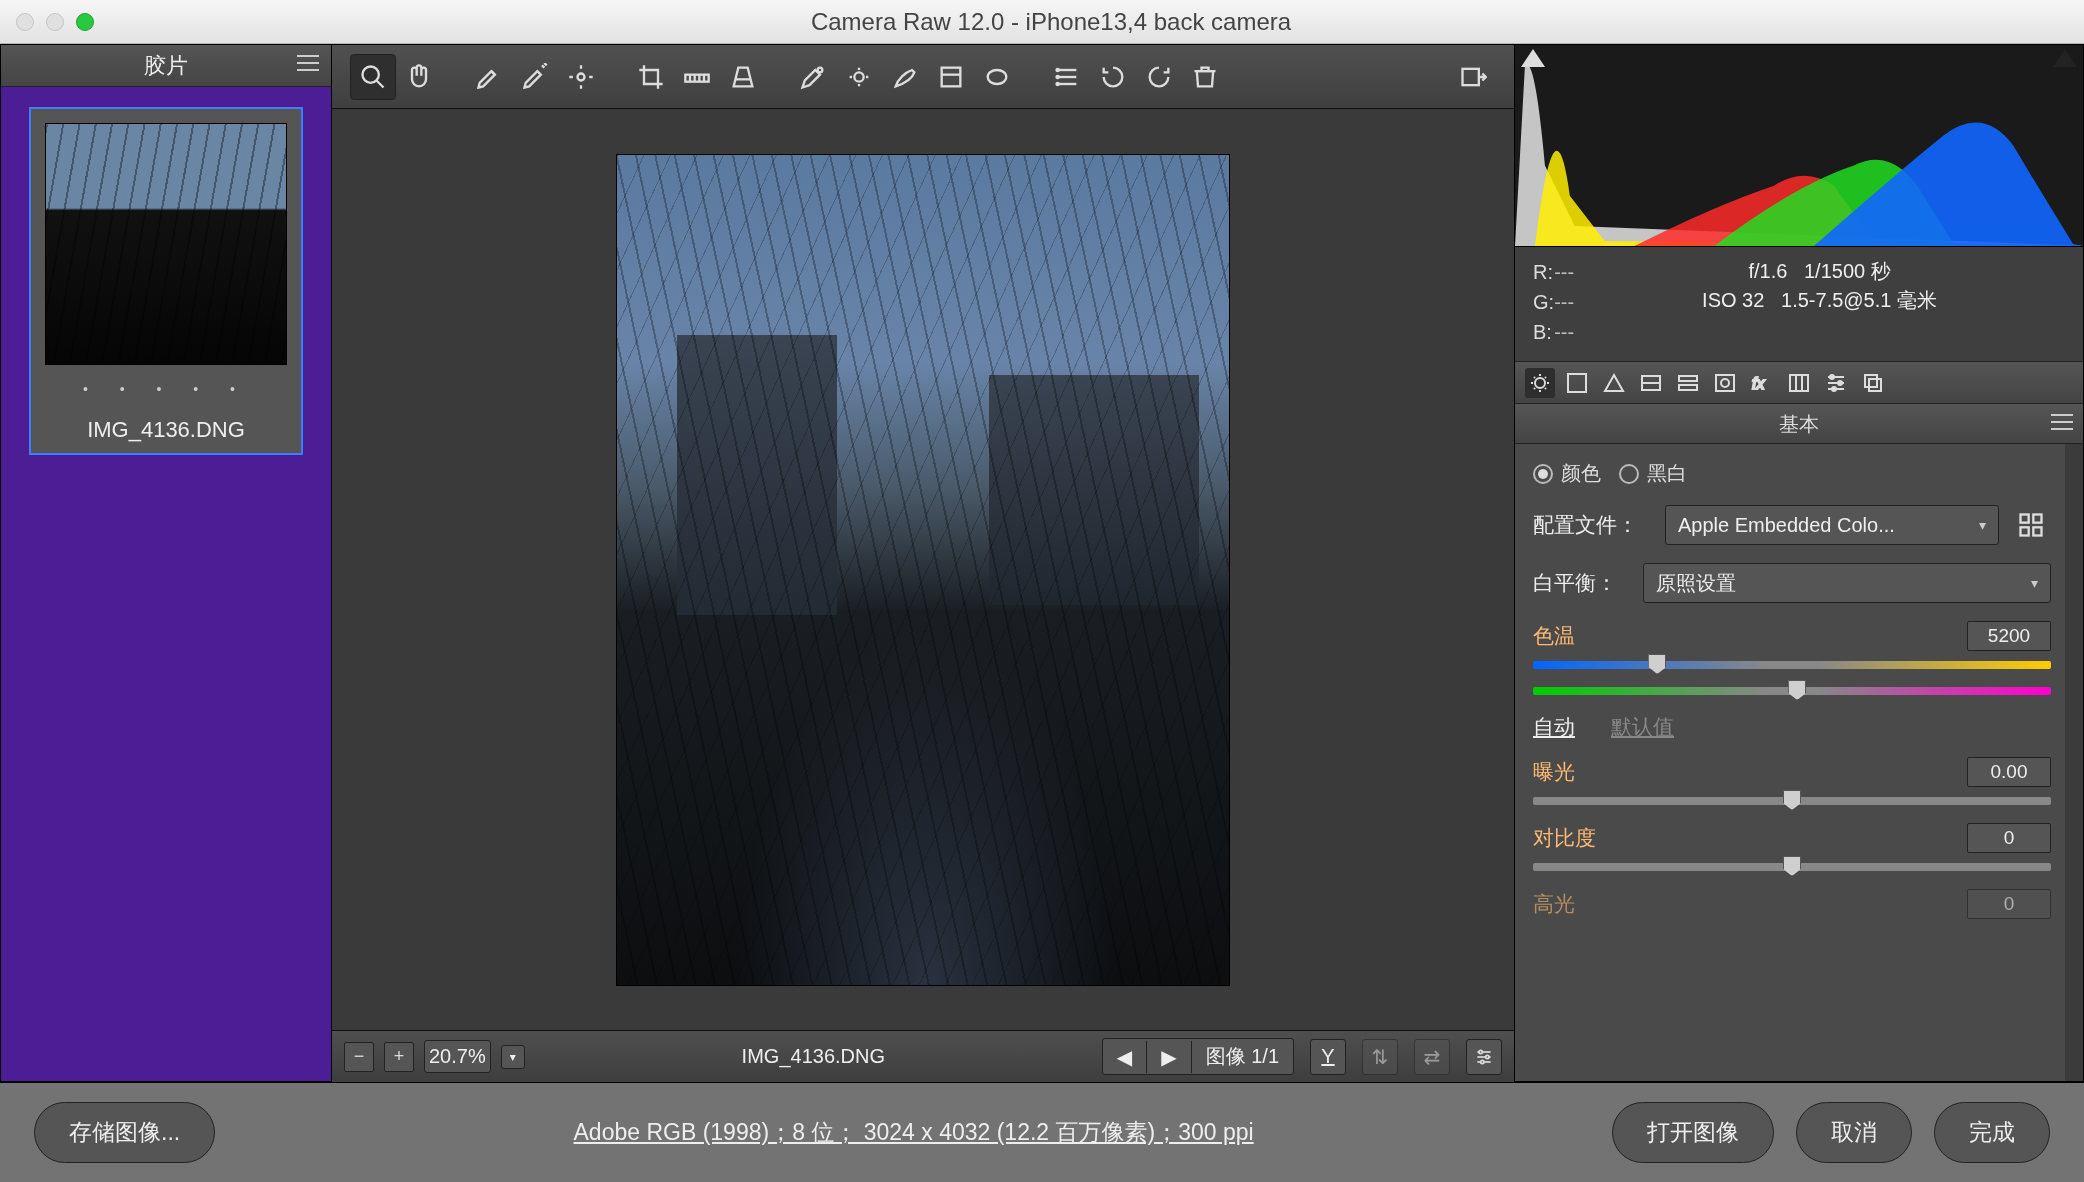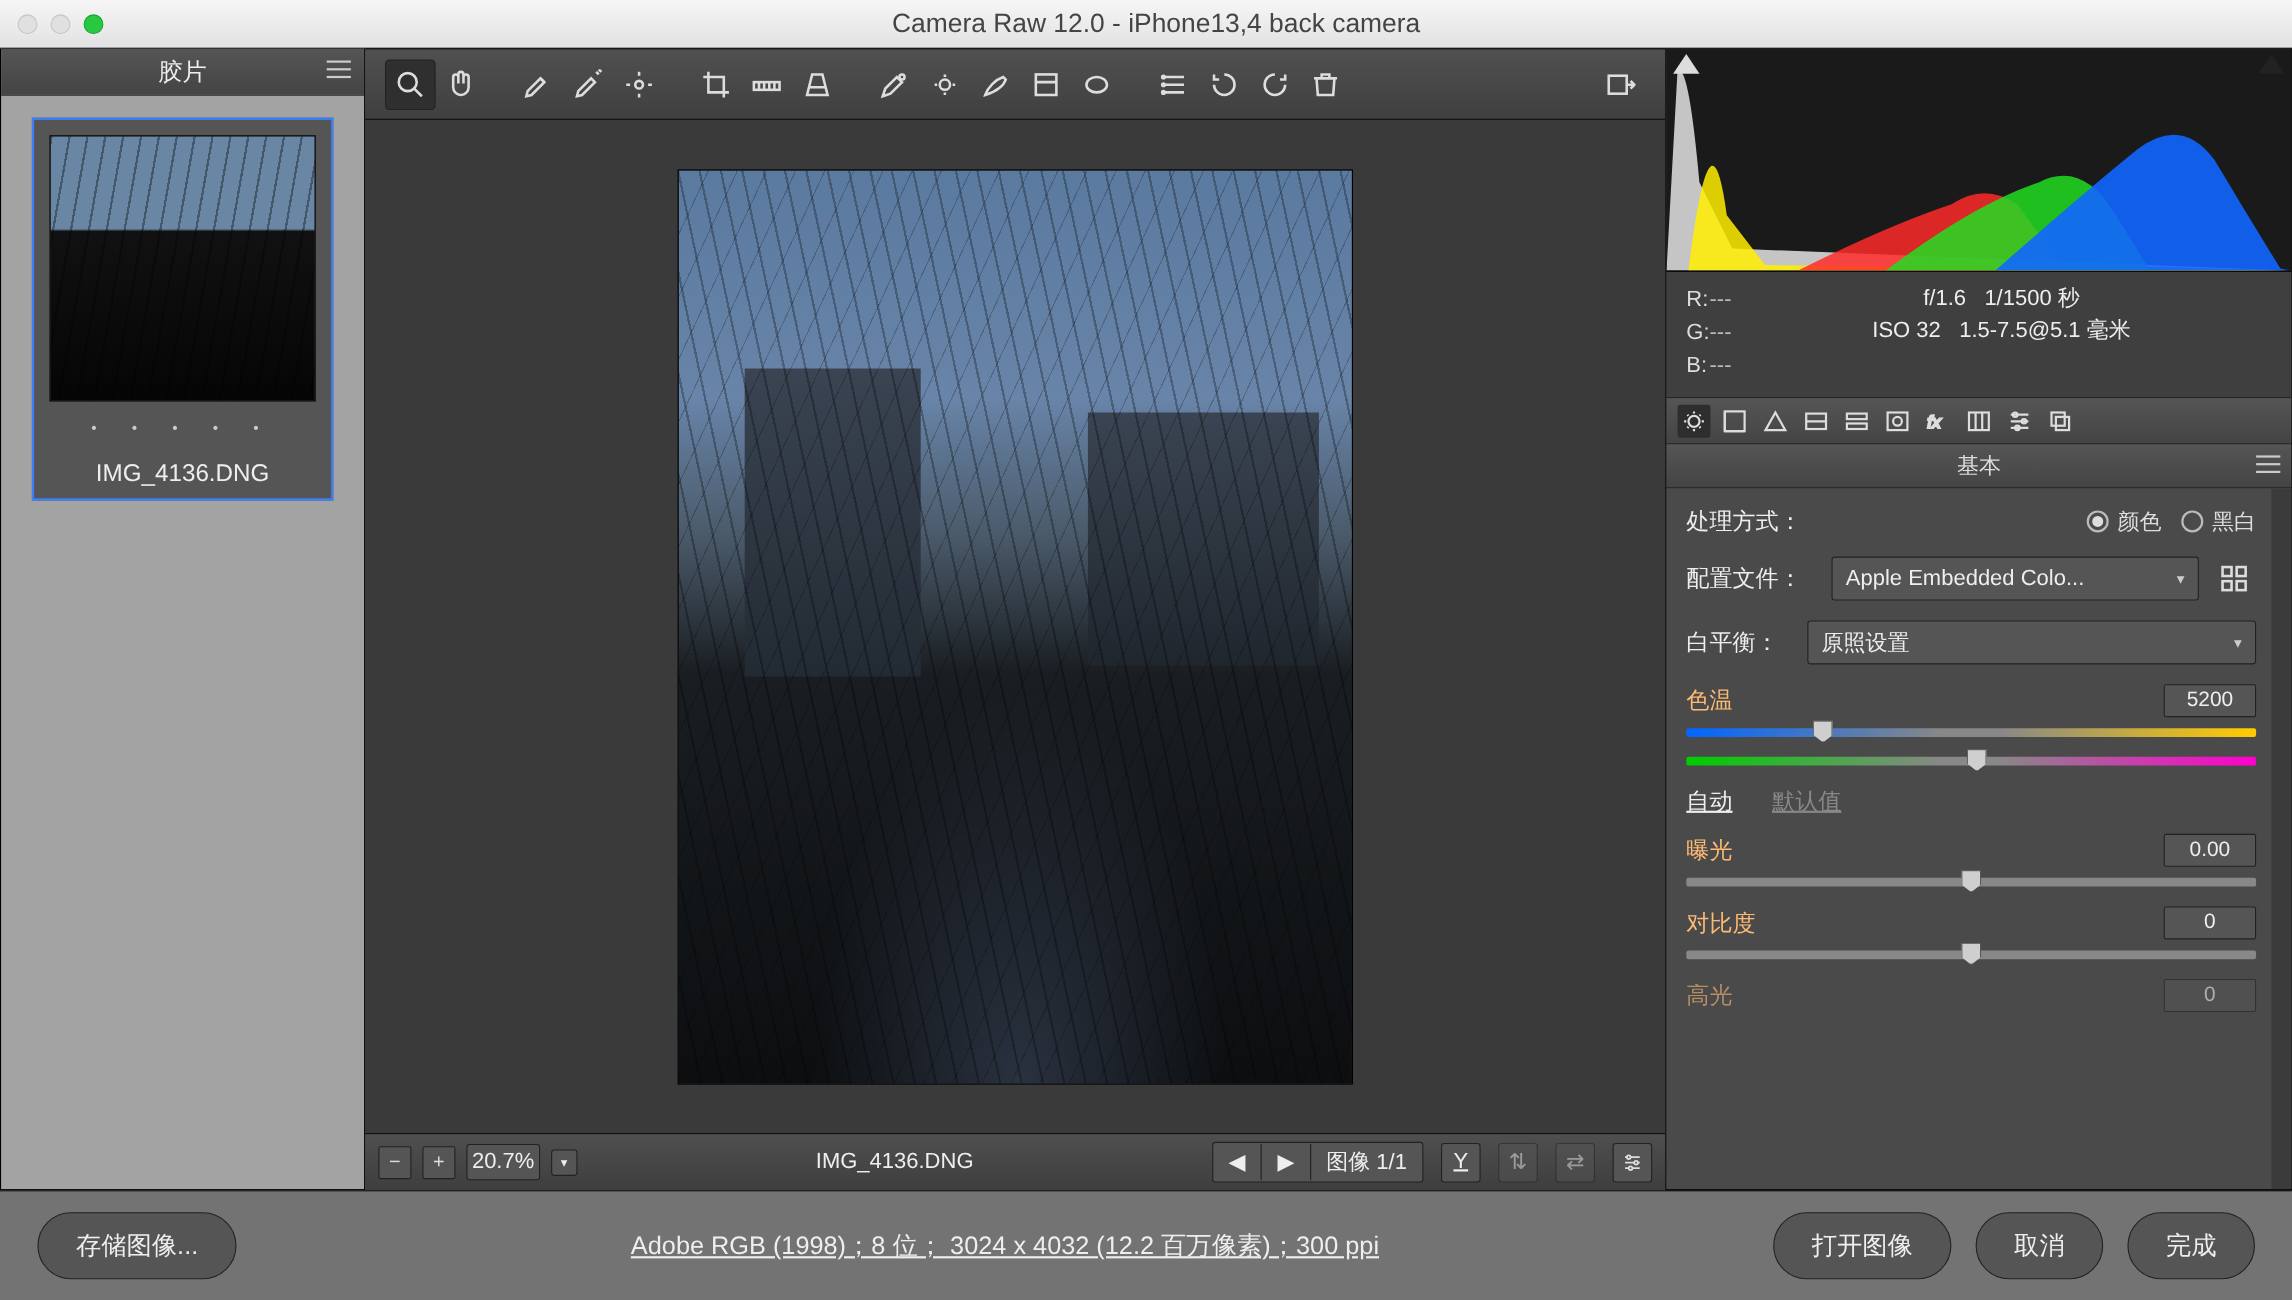--- a/index.html
+++ b/index.html
@@ -7,21 +7,21 @@
 
 
 .titlebar { height: 44px; background: linear-gradient(#f6f6f6,#e2e2e2); border-bottom: 1px solid #b5b5b5; display: flex; align-items: center; padding: 0 16px; }
 .traffic { display: flex; gap: 12px; }
 .traffic .dot { width: 18px; height: 18px; border-radius: 50%; background: #e0e0e0; border: 1px solid #c5c5c5; }
 .traffic .dot.green { background: #28c840; border-color: #17a52d; }
 .titlebar .title { flex: 1; text-align: center; color: #444; font-size: 24px; font-weight: 500; }
 
 
 .main { display: flex; height: 1038px; background: #3a3a3a; }
-.filmstrip { width: 332px; background: #a3a3a3; border: 1px solid #000; display: flex; flex-direction: column; }
+.filmstrip { width: 332px; background: #4c1d95; border: 1px solid #000; display: flex; flex-direction: column; }
 .center { flex: 1; background: #3a3a3a; display: flex; flex-direction: column; border-top:1px solid #000;}
 .panel { width: 570px; background: #4a4a4a; border: 1px solid #000; display: flex; flex-direction: column; }
 
 
 .filmstrip-header { height: 42px; background: linear-gradient(#555,#444); border-bottom: 1px solid #222; display: flex; align-items: center; justify-content: center; position: relative; font-size: 22px; color: #eee; }
 .filmstrip-header .menu { position: absolute; right: 12px; top: 10px; }
 .thumb-wrap { padding: 20px 28px; }
 .thumb-card { border: 2px solid #3b7fff; background: #555; padding: 14px 14px 10px 14px; }
 .thumb-img { width: 100%; height: 242px; background: linear-gradient(to bottom,#6a86a5 0%,#6a86a5 35%,#111 36%,#050505 100%); position: relative; border: 1px solid #000; }
 .thumb-img .branches { position:absolute; inset:0; background:
@@ -414,21 +414,20 @@
             <span></span>
             <span></span>
           </div>
         </div>
     </div>
 
     <div class="panelbody">
       <div class="scrolltrack"></div>
 
       <div class="row radio" style="padding-right:22px">
-        <div class="lab">处理方式：</div>
         <div class="radiogroup">
           <div class="radio-item">
               <div class="radio-dot sel"></div>
               <span>颜色</span>
             </div>
           <div class="radio-item">
               <div class="radio-dot"></div>
               <span>黑白</span>
             </div>
         </div>

